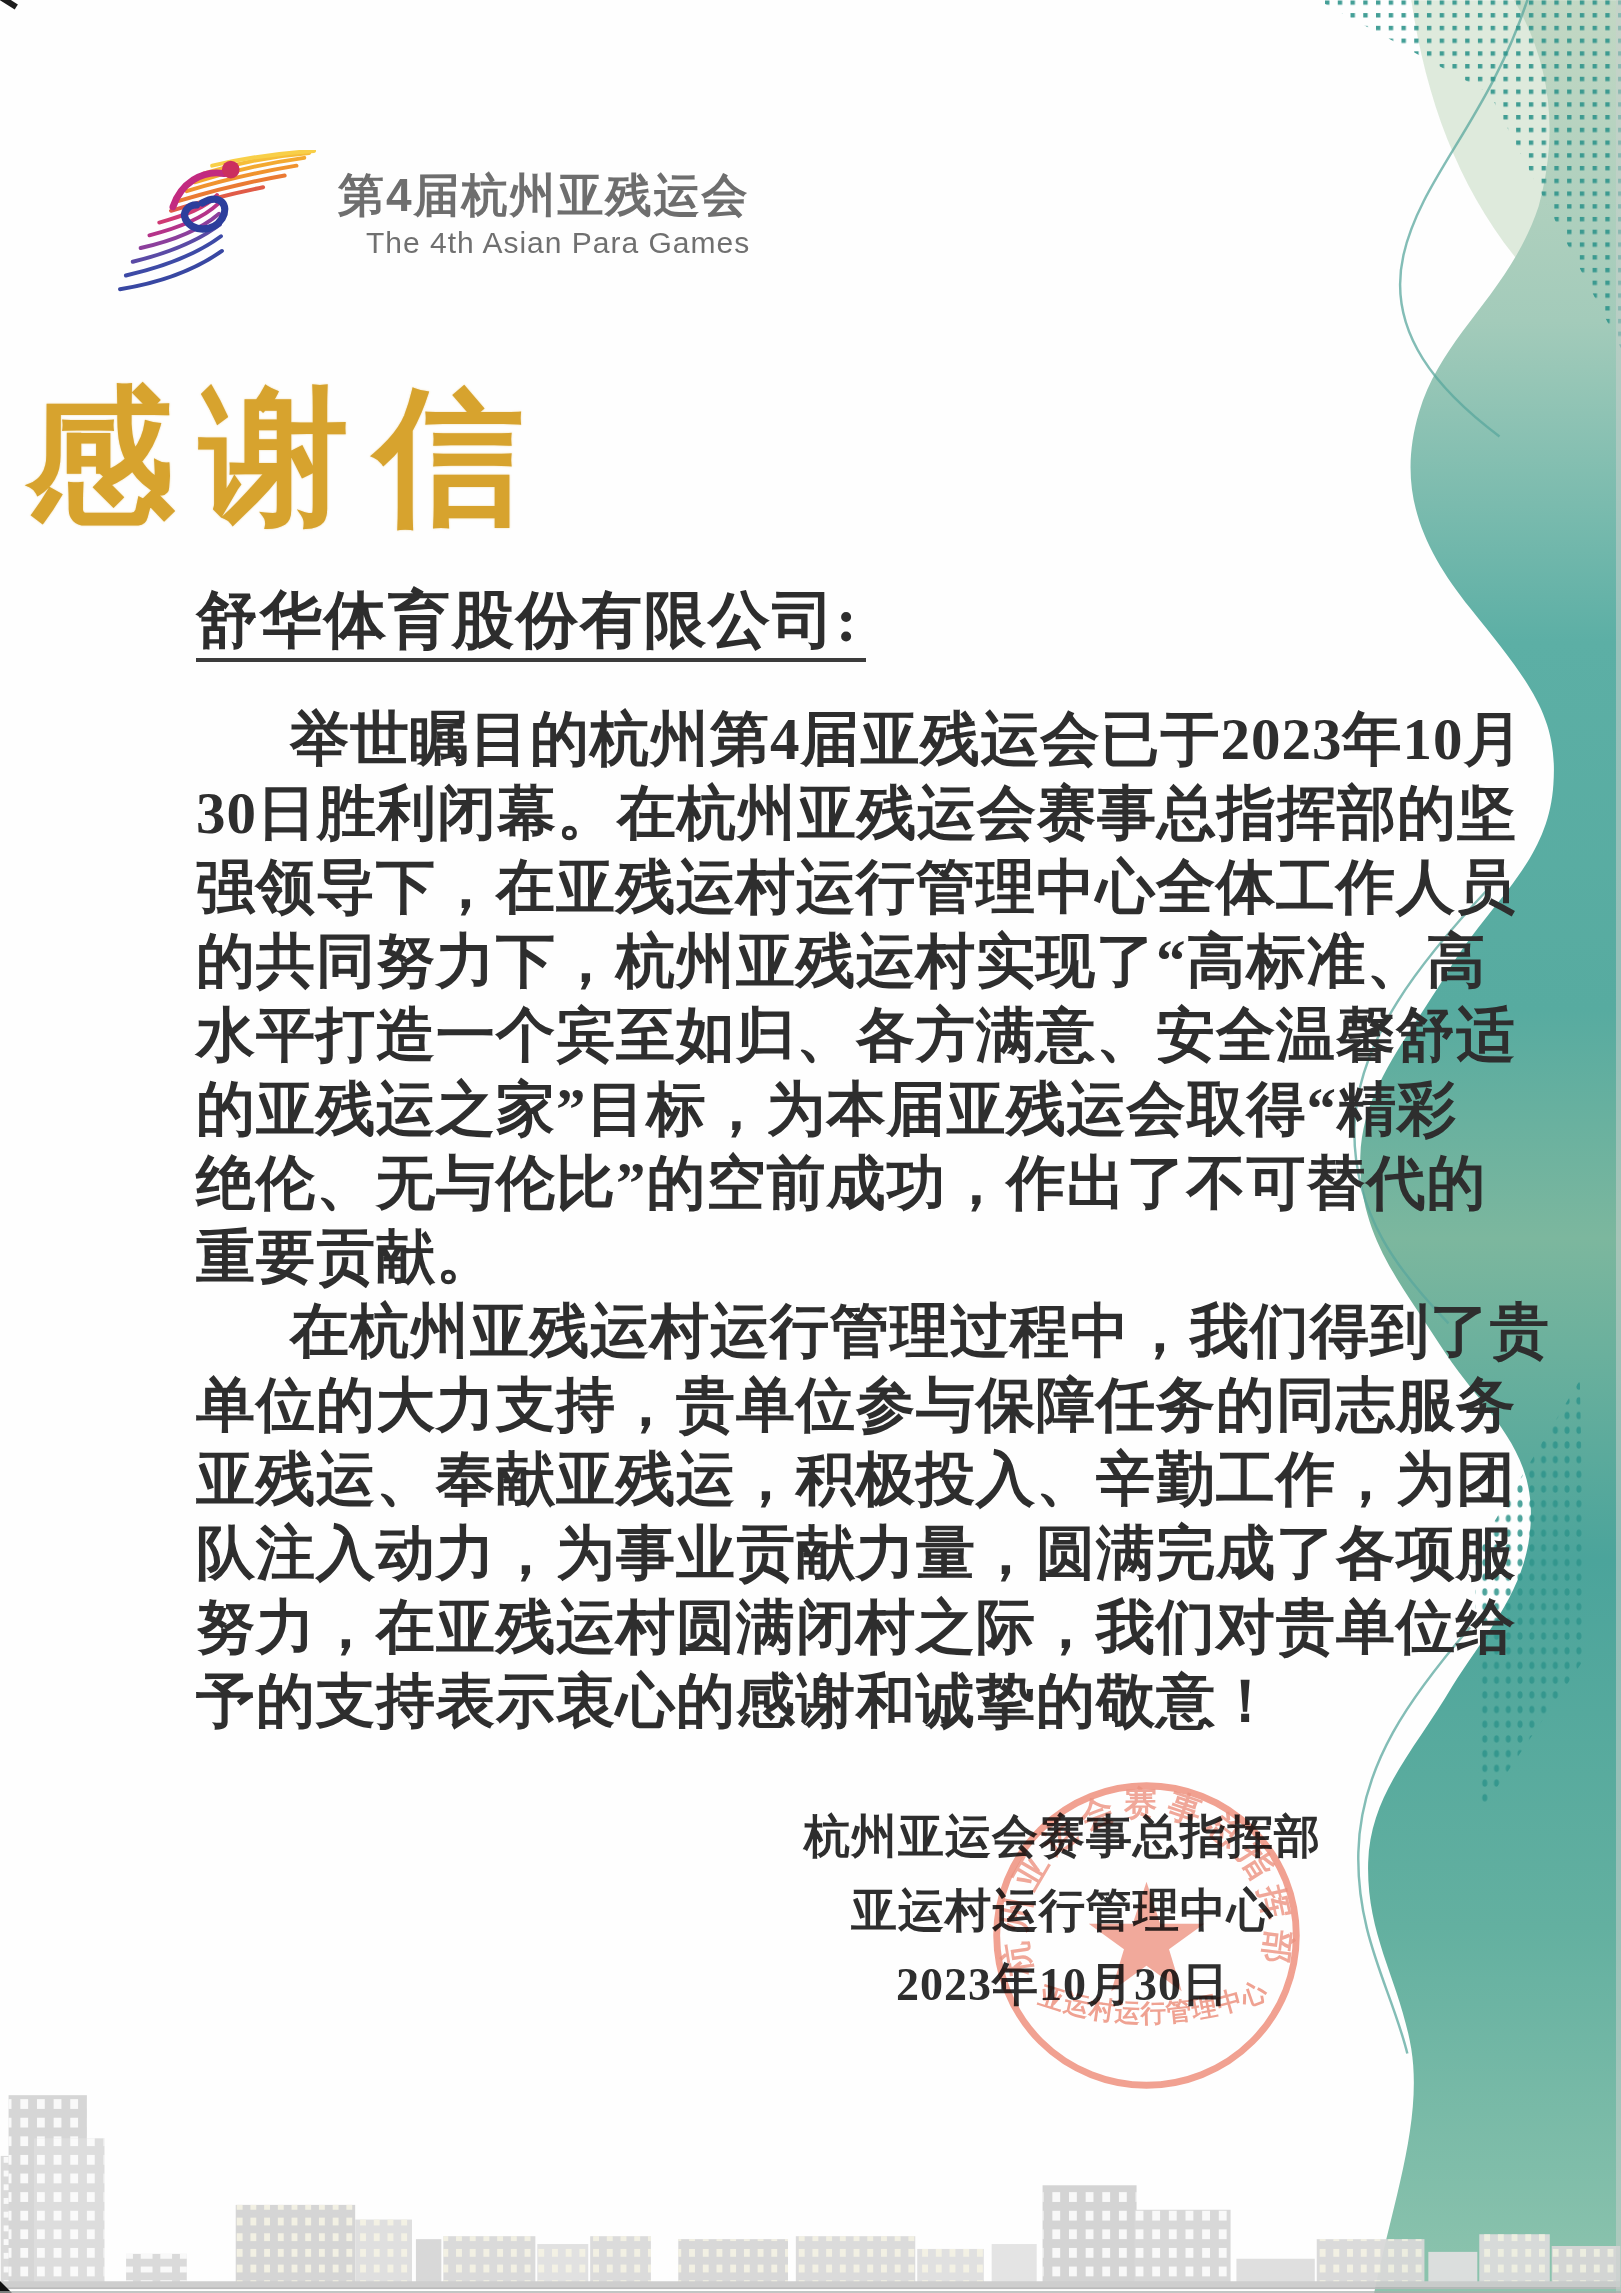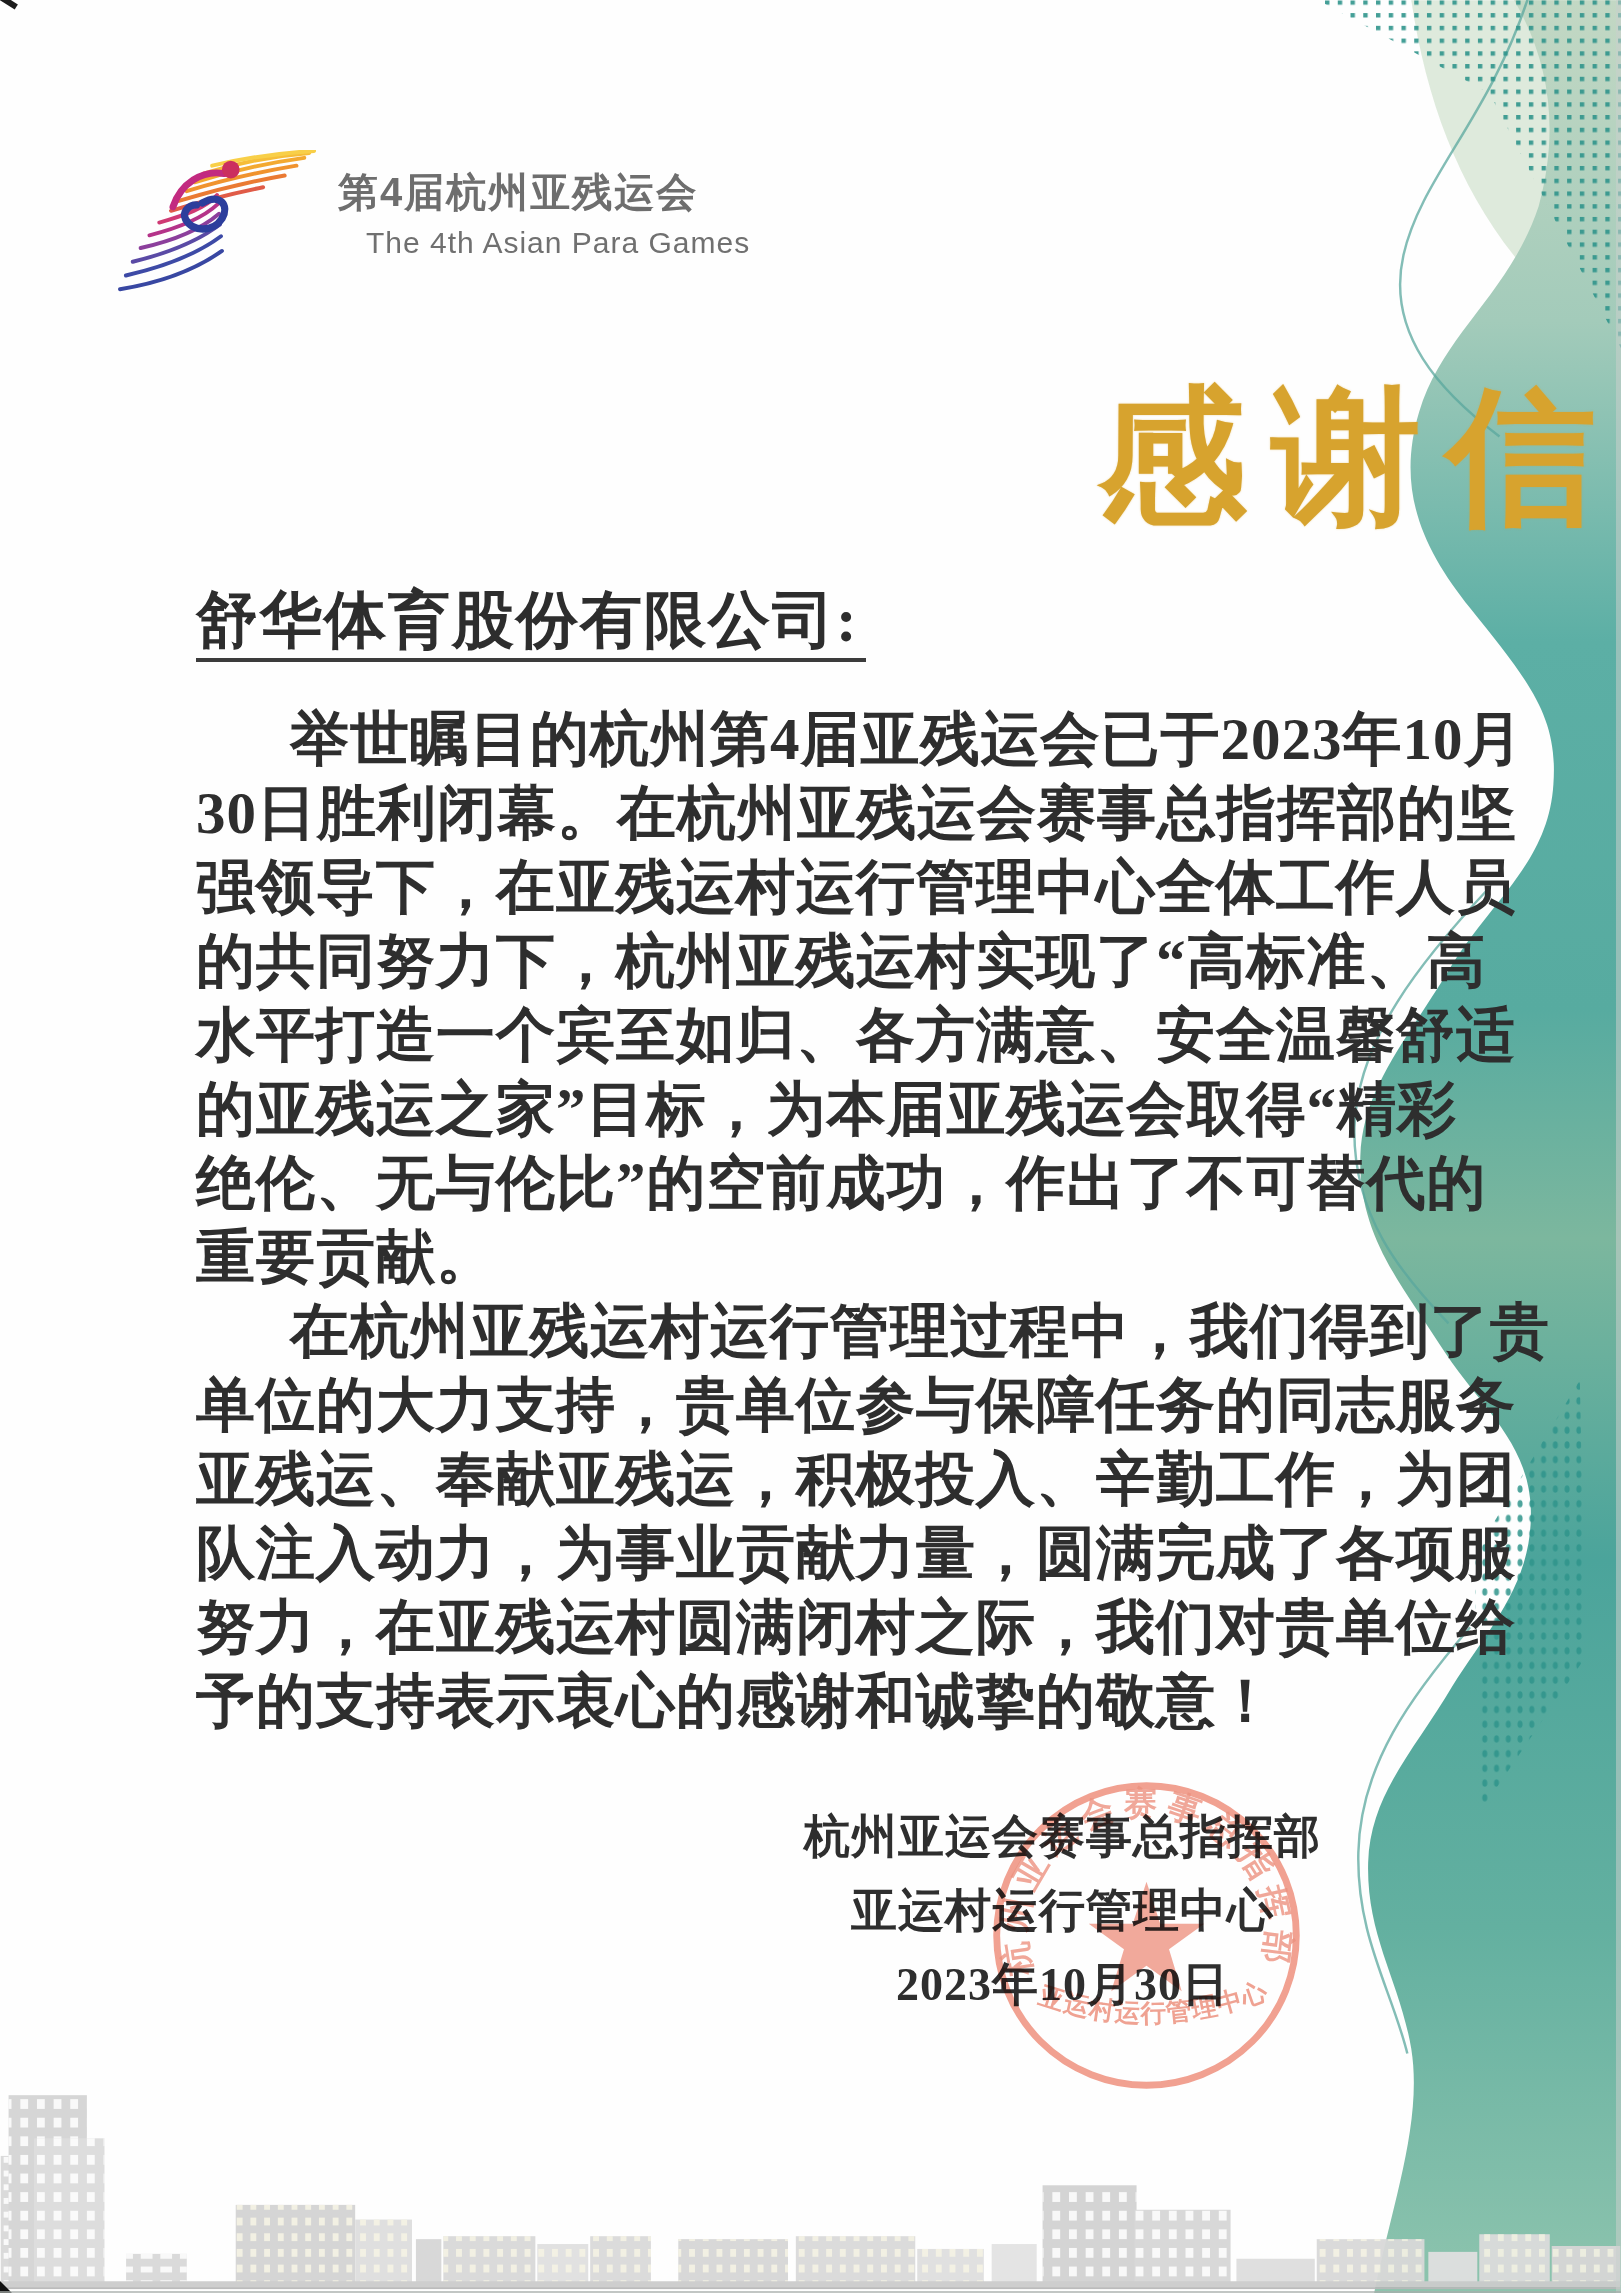--- a/index.html
+++ b/index.html
@@ -7,30 +7,30 @@
     position:relative; width:1621px; height:2294px;
     background:#fefefe; overflow:hidden;
     font-family:"Liberation Serif","DejaVu Serif",serif;
   }
   svg.bg { position:absolute; left:0; top:0; z-index:0; }
   svg.skyline { position:absolute; left:0; top:2058px; z-index:2; }
   .emblem { position:absolute; left:116px; top:150px; width:208px; height:149px; z-index:3; }
   .logo-cn {
     position:absolute; left:338px; top:165px; z-index:3;
     font-family:"Liberation Sans","DejaVu Sans",sans-serif;
-    font-size:40px; font-weight:600; color:#6e6e6e; letter-spacing:2px;
+    font-size:46px; font-weight:600; color:#6e6e6e; letter-spacing:2px;
   }
   .logo-en {
     position:absolute; left:340px; top:226px; z-index:3;
     font-family:"Liberation Sans","DejaVu Sans",sans-serif;
     font-size:30px; font-weight:500; color:#707070; letter-spacing:1px;margin-left:26px;
   }
   .doc-title {
     position:absolute; left:0; right:0; top:359px; z-index:3;
-    text-align:right; font-size:149px; font-weight:700;
+    text-align:left; font-size:149px; font-weight:700;
     color:#D7A32E; letter-spacing:25.5px; text-indent:25.5px;
     text-shadow:0 0 2px rgba(215,163,46,.45);
   }
   .addressee {
     position:absolute; left:196px; top:578px; z-index:3;
     font-size:62px; font-weight:700; color:#2d2d2d; letter-spacing:2px;
   }
   .addressee .u { border-bottom:4.9px solid #3c3c3c; padding-bottom:3.9px; padding-right:7.8px; }
   .bodytext {
     position:absolute; left:196px; top:702px; width:1125px; z-index:3;

